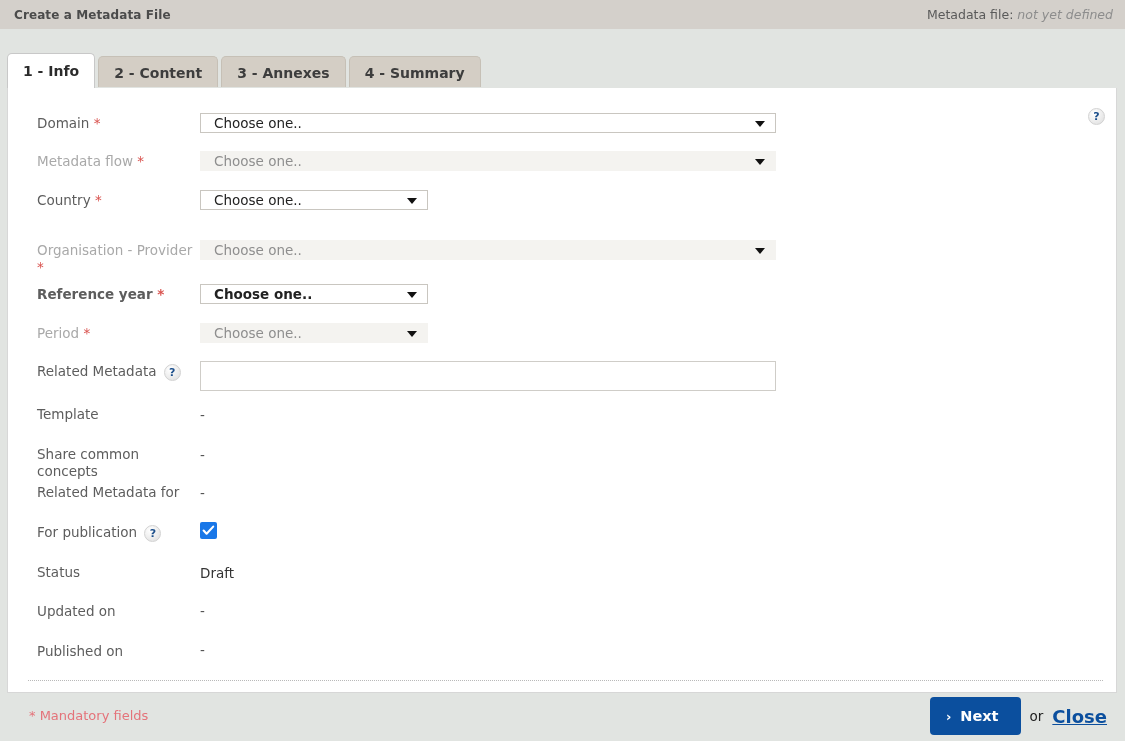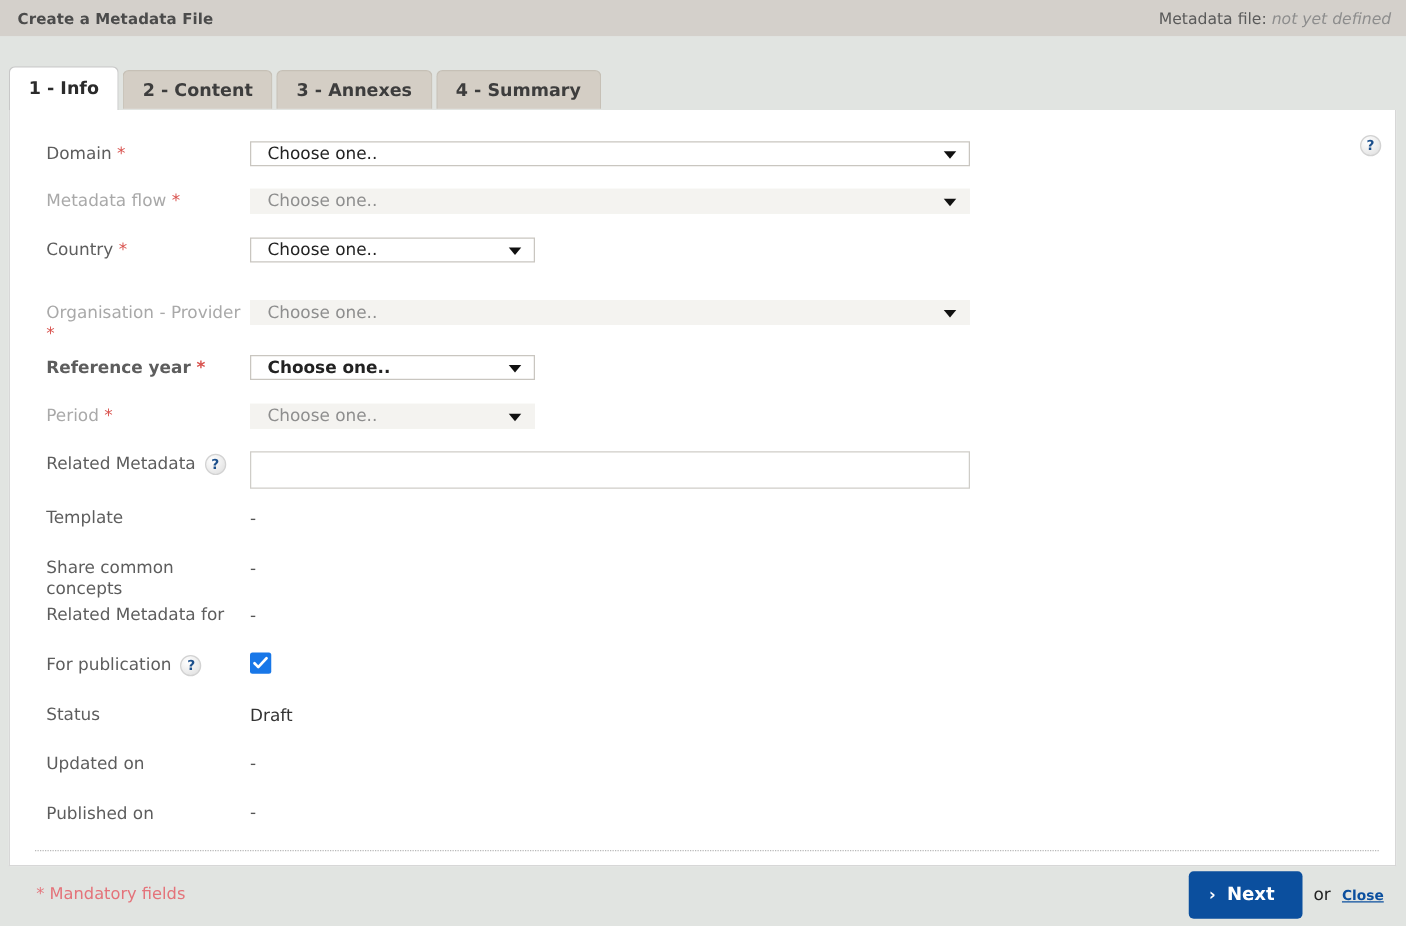--- a/index.html
+++ b/index.html
@@ -299,21 +299,21 @@
   .btn-next .chev {
     font-size: 13px;
     font-weight: bold;
     line-height: 1;
   }
   .or-text {
     font-size: 13.5px;
     color: #222222;
   }
   .close-link {
-    font-size: 11px;
+    font-size: 18px;
     font-weight: bold;
     color: #0b4f9e;
     text-decoration: underline;
     cursor: pointer;
   }
 </style>
 </head>
 <body>
 
 <div class="app">

